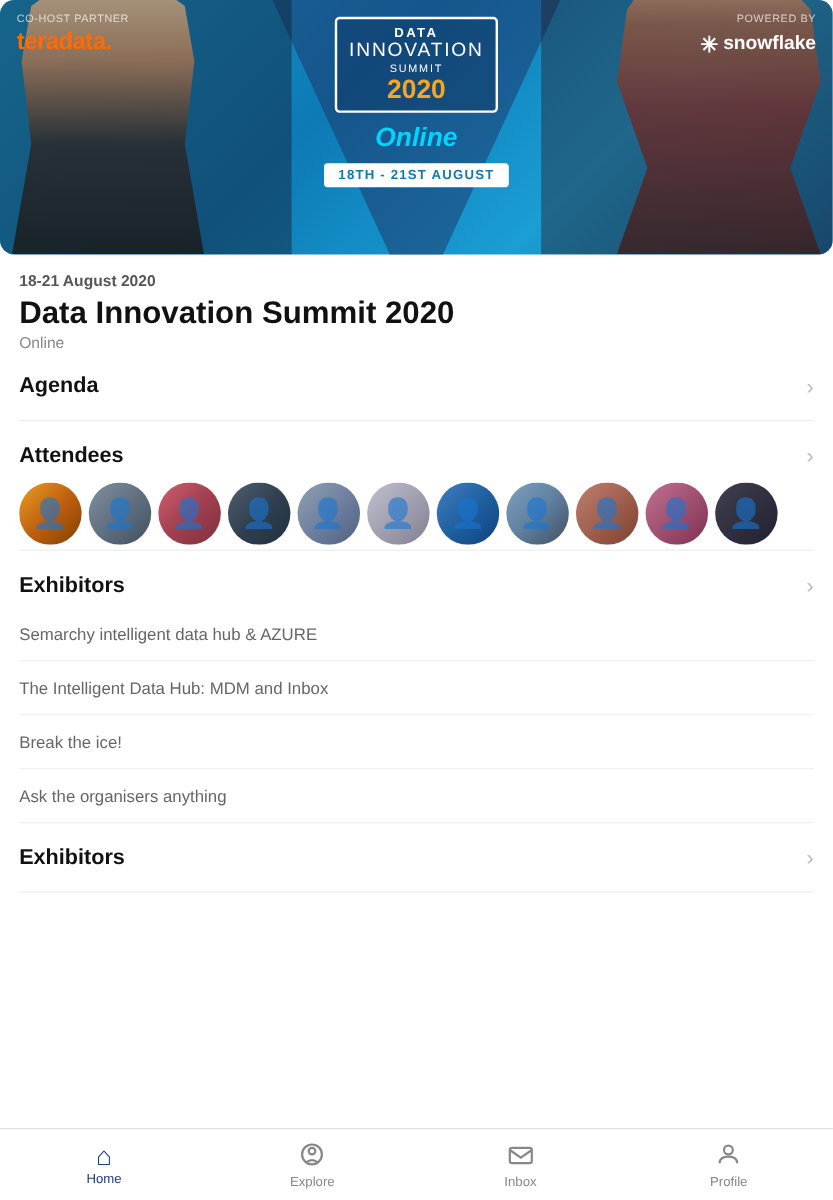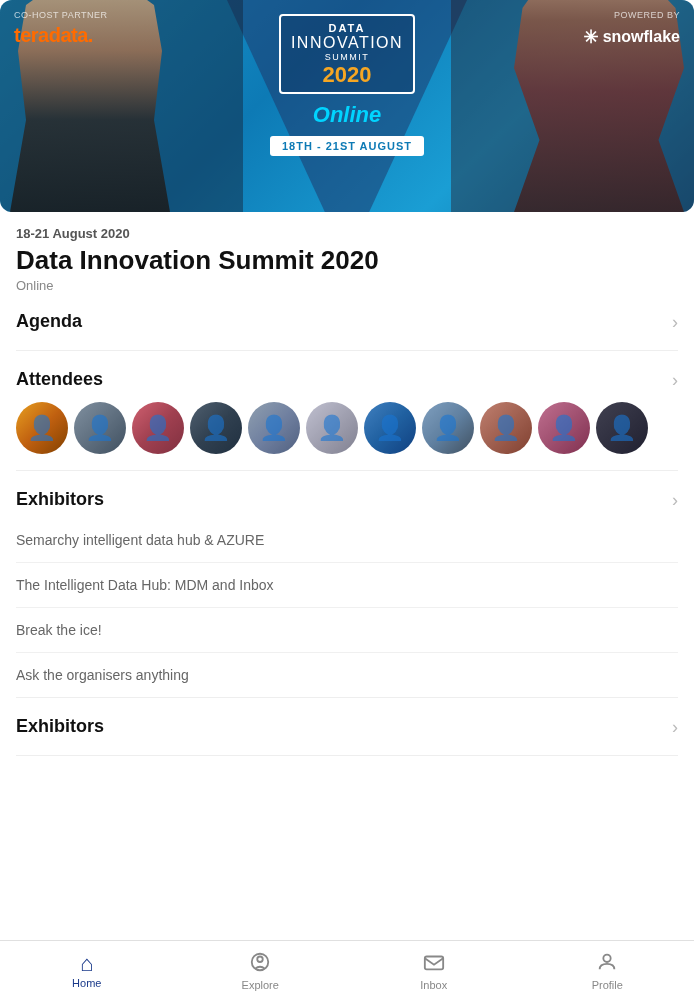--- a/index.html
+++ b/index.html
@@ -219,21 +219,21 @@
       color: #111;
     }
     .chevron-right {
       color: #bbb;
       font-size: 18px;
       line-height: 1;
     }
 
     
     .attendees-section {
-      padding-bottom: 16px;
+      padding-bottom: 4px;
       border-bottom: 1px solid #eee;
     }
     .attendees-header {
       display: flex;
       align-items: center;
       justify-content: space-between;
       padding: 18px 0 12px;
     }
     .avatars-row {
       display: flex;

